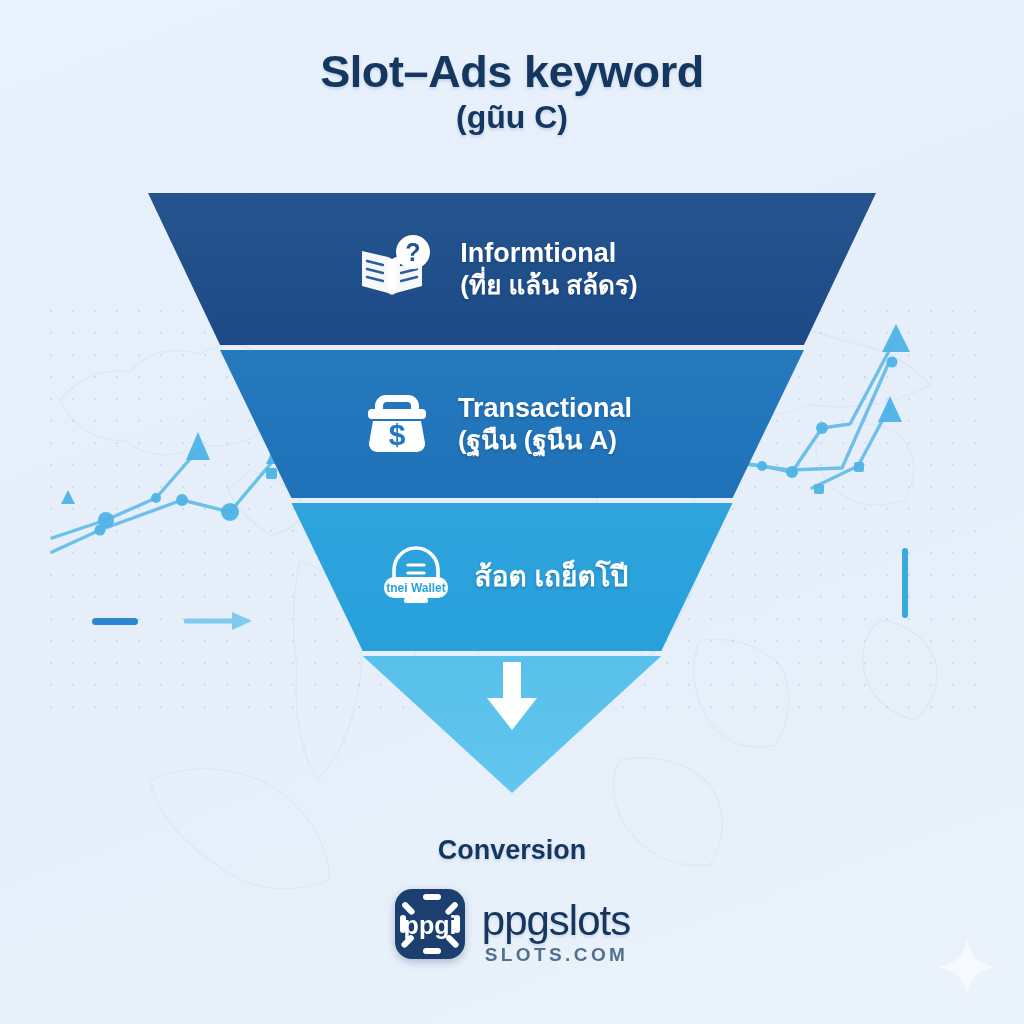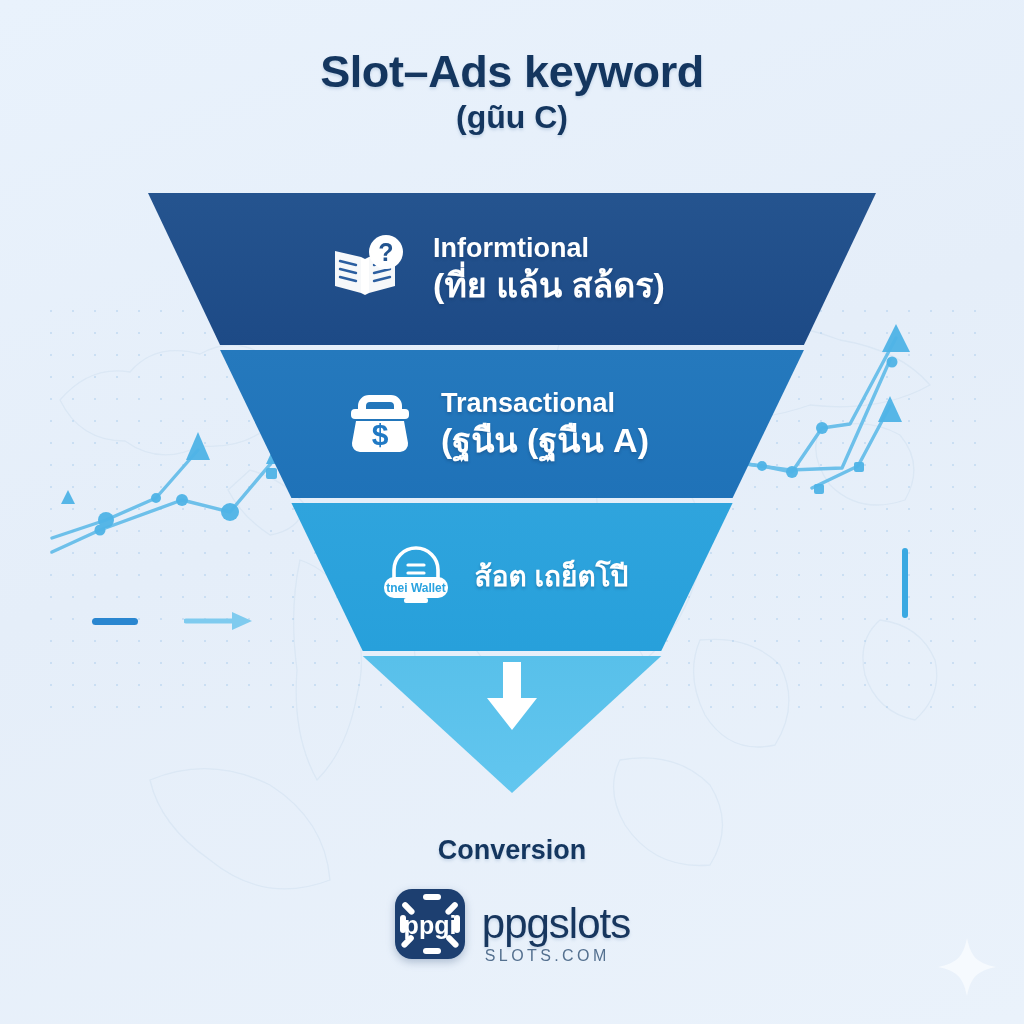--- a/index.html
+++ b/index.html
@@ -99,21 +99,21 @@
     transform: translateX(-14px);
   }
   .tier-icon { flex: 0 0 auto; }
   .tier-text {
     color: #ffffff;
     font-weight: bold;
     line-height: 1.22;
     text-shadow: 0 2px 3px rgba(20,50,90,.3);
   }
   .tier-title { font-size: 27px; }
-  .tier-sub   { font-size: 34px; }
+  .tier-sub   { font-size: 26px; }
   .tier-3 .tier-single { font-size: 28px; }
 
   
   .conversion-label {
     position: absolute;
     left: 0;
     right: 0;
     top: 835px;
     text-align: center;
     font-size: 27px;
@@ -136,22 +136,22 @@
   .logo-badge { flex: 0 0 auto; filter: drop-shadow(0 3px 4px rgba(60,90,130,.35)); }
   .logo-words { line-height: 1; }
   .logo-main {
     font-size: 42px;
     font-weight: normal;
     color: #17365e;
     letter-spacing: -1px;
     text-shadow: 0 2px 3px rgba(130,160,195,.3);
   }
   .logo-sub {
-    font-size: 16px;
-    font-weight: normal;
+    font-size: 19px;
+    font-weight: bold;
     color: #54708f;
     letter-spacing: 3.4px;
     margin-top: 3px;
     padding-left: 3px;
   }
 </style>
 </head>
 <body>
 
 <div id="canvas">

